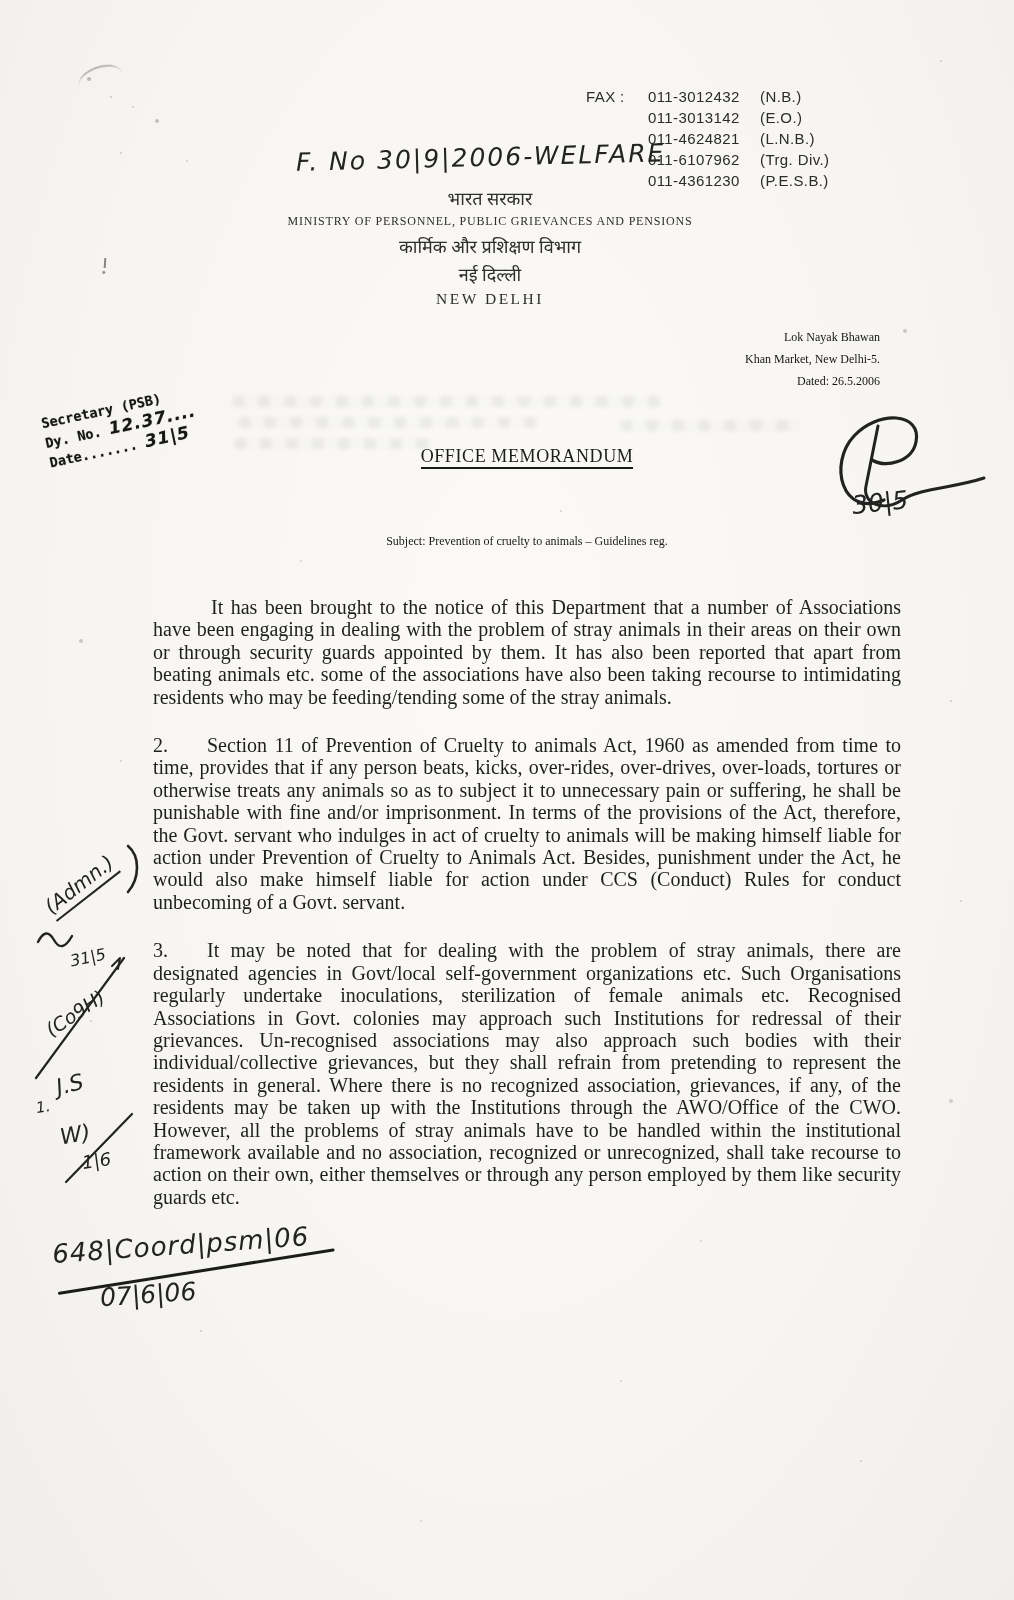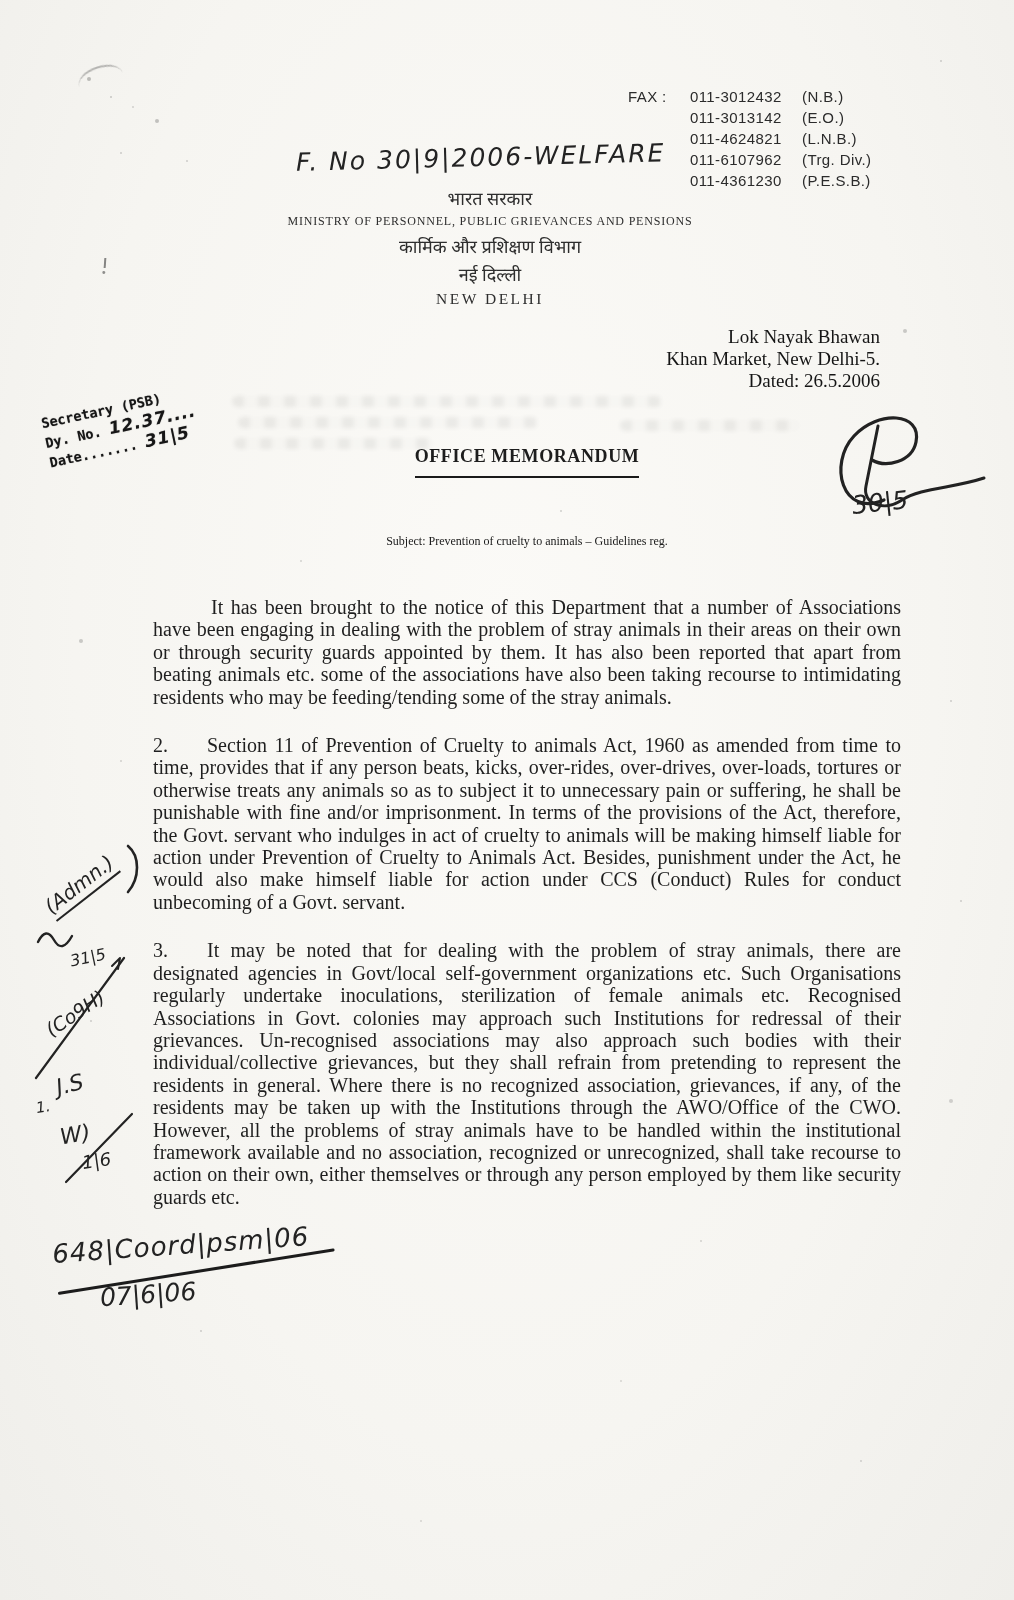--- a/index.html
+++ b/index.html
@@ -29,34 +29,34 @@
   .pencil-arc{position:absolute;left:78px;top:66px;width:46px;height:26px;
     border-top:2px solid rgba(60,60,60,.35);border-radius:50% 50% 0 0;
     transform:rotate(-18deg);filter:blur(.4px);}
   .tiny-mark{position:absolute;left:104px;top:258px;width:2px;height:10px;
     background:rgba(40,40,40,.55);transform:rotate(4deg);}
   .tiny-mark:after{content:"";position:absolute;left:-1px;top:13px;width:3px;height:3px;
     border-radius:50%;background:rgba(40,40,40,.5);}
   .smudge{position:absolute;height:11px;border-radius:6px;filter:blur(2px);opacity:.45;
     background:repeating-linear-gradient(90deg, rgba(70,70,70,.18) 0 12px, rgba(70,70,70,.03) 12px 26px);}
   
-  .fax{position:absolute;left:628px;top:86px;font-family:"Liberation Sans",sans-serif;
+  .fax{position:absolute;left:586px;top:86px;font-family:"Liberation Sans",sans-serif;
     font-size:15px;line-height:21px;color:#2b2b2b;letter-spacing:.4px;}
   .fax .row{display:grid;grid-template-columns:62px 112px auto;}
   .hdr{position:absolute;left:80px;top:186px;width:820px;text-align:center;
     font-family:Liberation Serif, serif;color:#2d2d2d;}
   .hdr .hi{font-size:18px;margin-bottom:4px;}
   .hdr .en{font-size:16px;letter-spacing:1.5px;margin-bottom:5px;}
   .hdr .en2{font-size:12px;letter-spacing:.8px;margin-bottom:5px;}
   .hdr .city-en{font-size:15.5px;letter-spacing:2.5px;}
   .addr{position:absolute;left:590px;top:326px;width:290px;text-align:right;
-    font-size:19px;line-height:22px;color:#151515;}
+    font-size:12px;line-height:22px;color:#151515;}
   .title{position:absolute;left:153px;top:446px;width:748px;text-align:center;}
-  .title span{font-weight:bold;font-size:18px;letter-spacing:.6px;
-    border-bottom:2.5px solid #1a1a1a;padding-bottom:10px;}
+  .title span{font-weight:normal;font-size:18px;letter-spacing:.6px;
+    border-bottom:2.5px solid #1a1a1a;padding-bottom:1px;}
   .subject{position:absolute;left:153px;top:534px;width:748px;text-align:center;
     font-weight:normal;font-size:12px;color:#1a1a1a;}
   .body{position:absolute;left:153px;top:596px;width:748px;font-size:20px;
     line-height:22.4px;text-align:justify;color:#1f1f1f;}
   .body p{margin:0 0 26px 0;}
   .body p.first{text-indent:58px;}
   .pnum{display:inline-block;width:54px;}
   
   .stamp{position:absolute;left:44px;top:398px;transform:rotate(-12deg);
     font-family:"DejaVu Sans Mono",monospace;font-size:13.5px;font-weight:bold;

